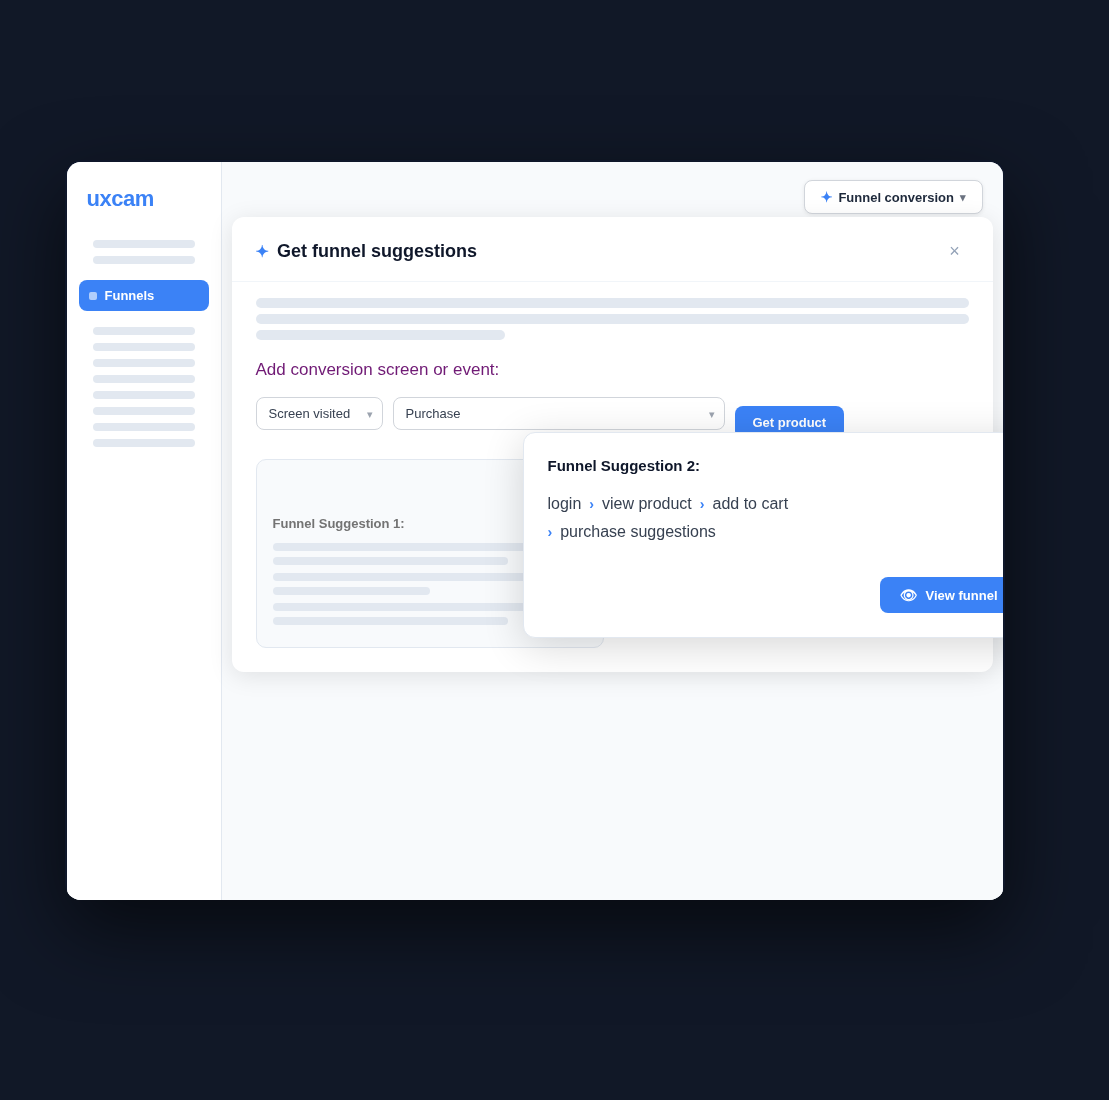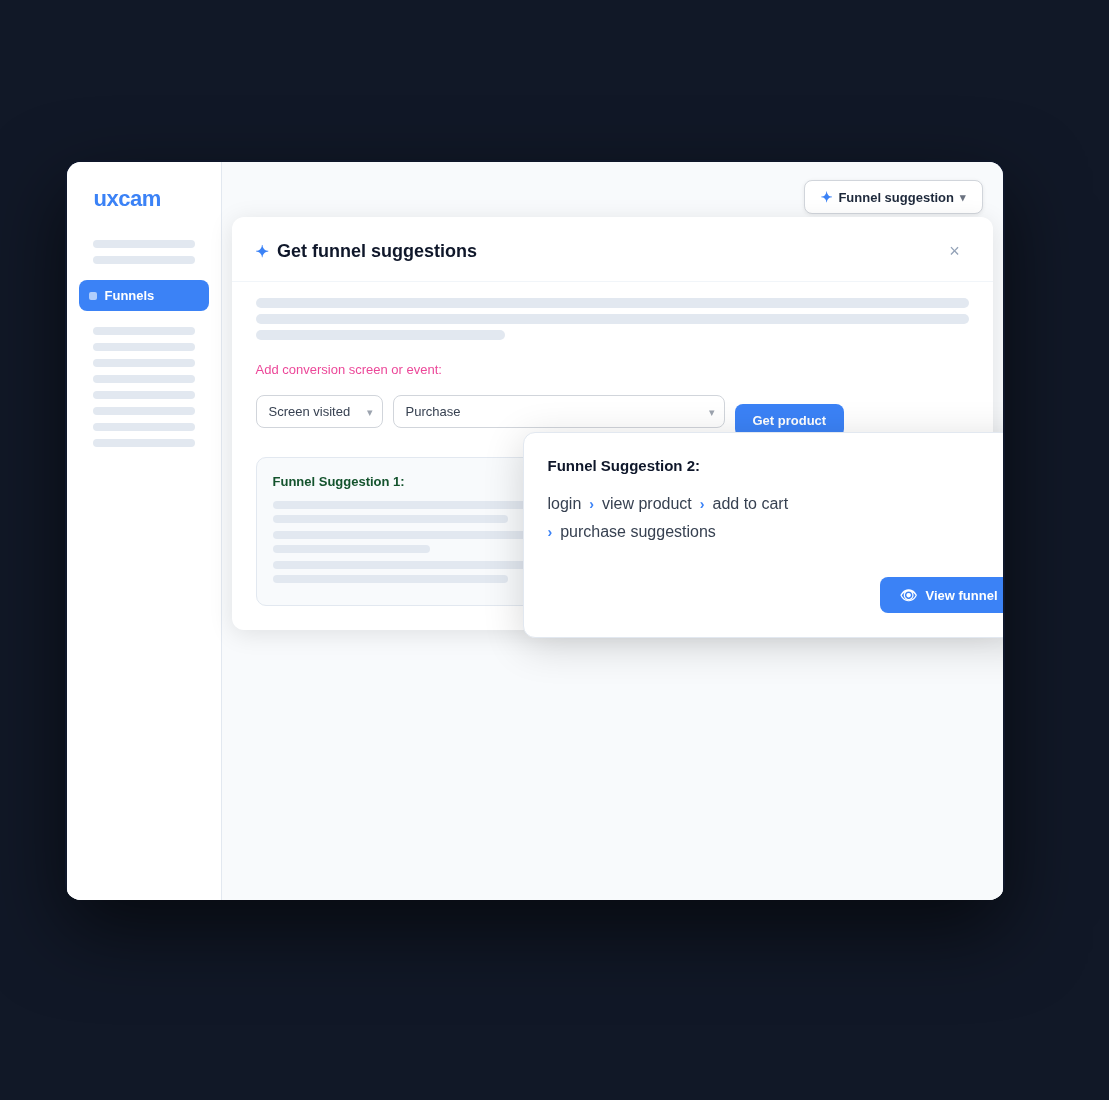--- a/index.html
+++ b/index.html
@@ -52,21 +52,20 @@
       gap: 16px;
       border-right: 1px solid #e2e8f0;
     }
 
     .logo {
       font-size: 22px;
       font-weight: 800;
       color: #0f172a;
       letter-spacing: -0.5px;
       padding: 4px 8px 12px;
-      margin-left: 7px;
     }
 
     .logo span { color: #3b82f6; }
 
     .sidebar-nav-item {
       display: flex;
       align-items: center;
       gap: 8px;
       padding: 8px 10px;
       border-radius: 8px;
@@ -271,22 +270,23 @@
     .suggestion-card {
       background: #f8fafc;
       border: 1px solid #e2e8f0;
       border-radius: 10px;
       padding: 16px;
     }
 
     .suggestion-title {
       font-size: 13px;
       font-weight: 600;
-      color: #14532d;
+      color: #737373;
       margin-bottom: 12px;
+      margin-top: 40px;
     }
 
     .suggestion-placeholder {
       height: 8px;
       border-radius: 4px;
       background: #e2e8f0;
       margin-bottom: 6px;
     }
 
     .suggestion-placeholder.full { width: 100%; }
@@ -432,21 +432,21 @@
           <div class="sidebar-row">
             <div class="sidebar-block full"></div>
           </div>
         </div>
       </div>
 
       <div class="main-content">
 
         <button class="funnel-btn">
           <span class="sparkle">✦</span>
-          <span>Funnel suggestion</span>
+          <span>Funnel conversion</span>
           <span class="chevron">▾</span>
         </button>
 
         <div class="modal">
           <div class="modal-header">
             <div class="modal-title">
               <span class="sparkle">✦</span>
               <span>Get funnel suggestions</span>
             </div>
             <button class="close-btn">
@@ -456,21 +456,21 @@
 
           <div class="modal-body">
 
             <div class="placeholder-rows">
               <div class="ph-row full"></div>
               <div class="ph-row full"></div>
               <div class="ph-row short"></div>
             </div>
 
             <div>
-              <span style="font-size:13px;color:#ec4899;font-weight:500;">Add conversion screen or event:</span>
+              <span style="font-size:17px;color:#701a75;font-weight:500;">Add conversion screen or event:</span>
             </div>
             <div class="form-row" style="margin-top:8px;">
               <div class="select-wrapper">
                 <select class="select-field narrow">
                   <option>Screen visited</option>
                 </select>
                 <span class="select-chevron">▾</span>
               </div>
               <div class="select-wrapper">
                 <select class="select-field wide">

